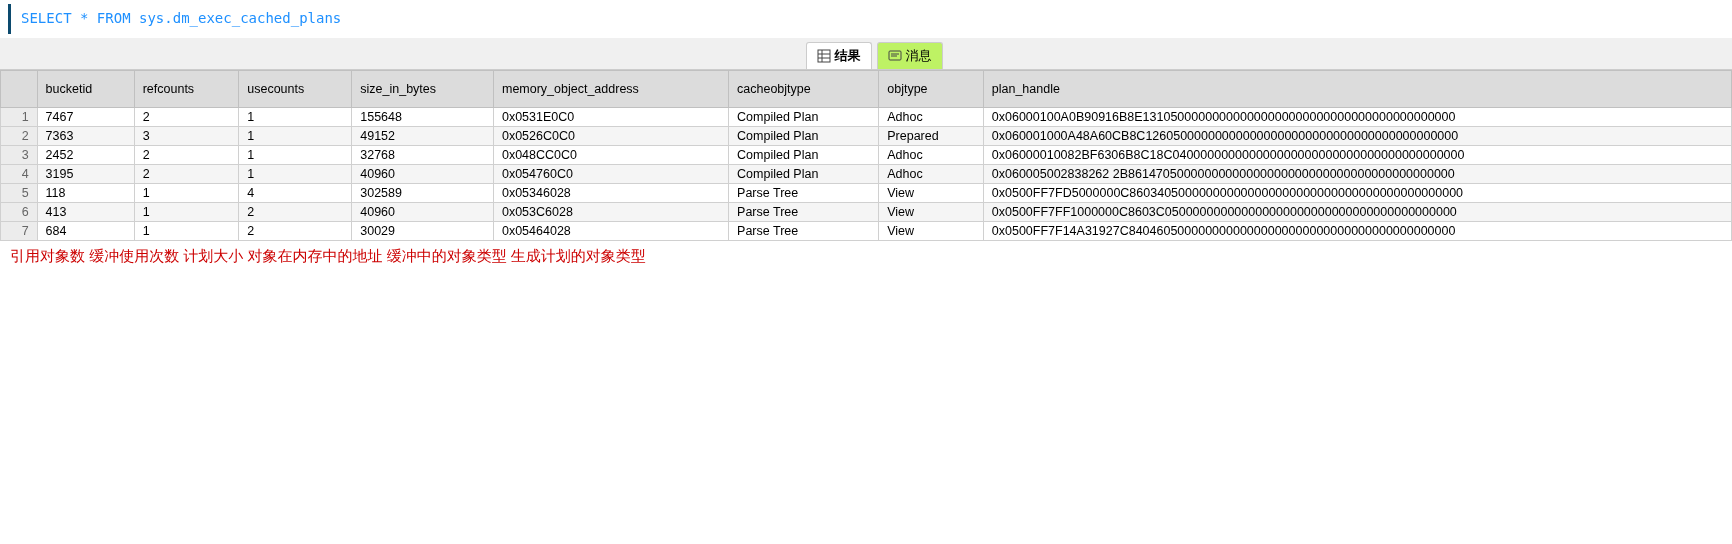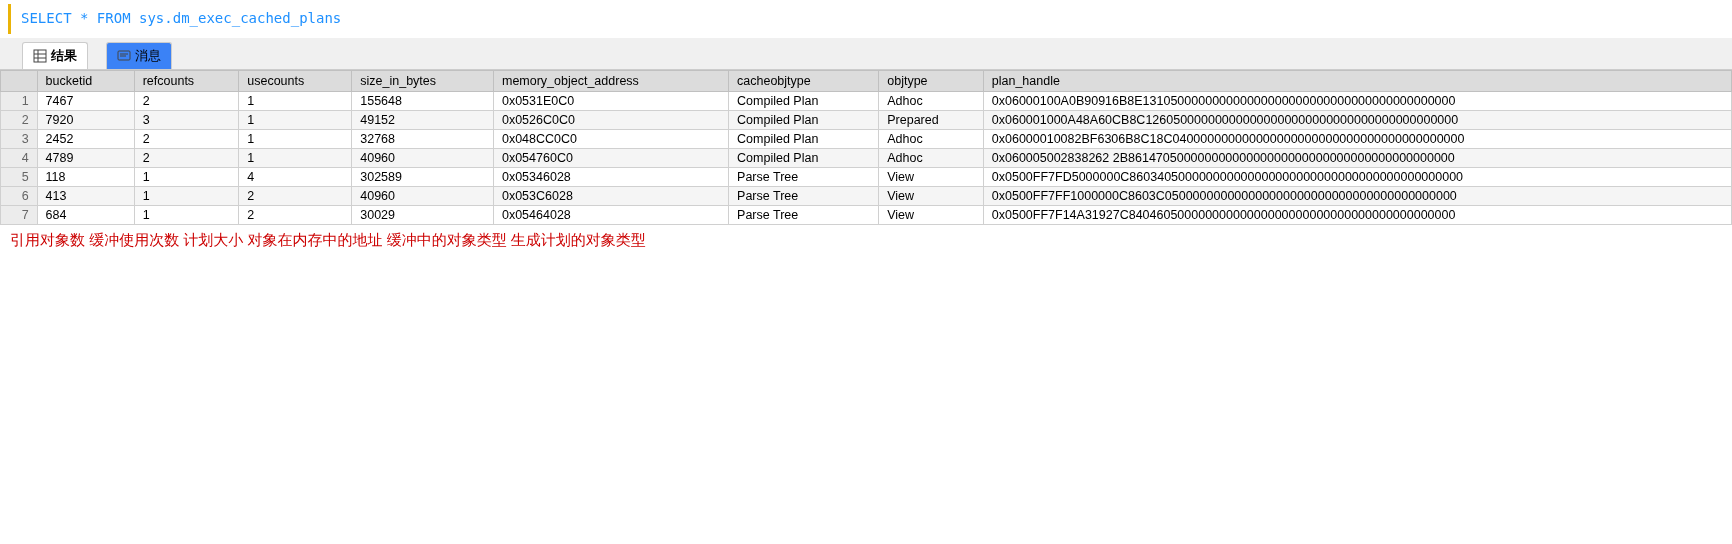--- a/index.html
+++ b/index.html
@@ -6,45 +6,46 @@
     body {
       font-family: 'Segoe UI', Arial, sans-serif;
       font-size: 13px;
       background: #fff;
       color: #000;
     }
 
     .sql-area {
       background: #fff;
       padding: 6px 10px 8px 10px;
-      border-left: 3px solid #eab308;
+      border-left: 3px solid #0c4a6e;
       margin: 4px 8px;
     }
     .sql-text {
       color: #1E90FF;
       font-family: Consolas, monospace;
       font-size: 14px;
     }
 
     .tabs-bar {
       display: flex;
       align-items: center;
       background: #f0f0f0;
       border-bottom: 1px solid #ccc;
       padding: 4px 6px 0 22px;
-      gap: 18px;
+      gap: 5px;
+      justify-content: center;
     }
     .tab {
       display: flex;
       align-items: center;
       gap: 4px;
       padding: 4px 10px;
       border: 1px solid #ccc;
       border-bottom: none;
-      background: #3b82f6;
+      background: #bef264;
       cursor: pointer;
       font-size: 13px;
       border-radius: 3px 3px 0 0;
     }
     .tab.active {
       background: #fff;
       font-weight: bold;
     }
     .tab-icon {
       width: 14px;
@@ -59,21 +60,21 @@
     table {
       border-collapse: collapse;
       width: 100%;
       font-size: 12.5px;
     }
     thead tr {
       background: #e8e8e8;
     }
     th {
       border: 1px solid #c0c0c0;
-      padding: 3px 8px;
+      padding: 11px 8px;
       text-align: left;
       font-weight: normal;
       white-space: nowrap;
       background: #dcdcdc;
       margin-left: 36px;
     }
     td {
       border: 1px solid #d0d0d0;
       padding: 2px 8px;
       white-space: nowrap;
@@ -155,21 +156,21 @@
           <td>2</td>
           <td>1</td>
           <td>155648</td>
           <td>0x0531E0C0</td>
           <td>Compiled Plan</td>
           <td>Adhoc</td>
           <td>0x06000100A0B90916B8E131050000000000000000000000000000000000000000</td>
         </tr>
         <tr>
           <td class="row-num">2</td>
-          <td>7920</td>
+          <td>7363</td>
           <td>3</td>
           <td>1</td>
           <td>49152</td>
           <td>0x0526C0C0</td>
           <td>Compiled Plan</td>
           <td>Prepared</td>
           <td>0x060001000A48A60CB8C126050000000000000000000000000000000000000000</td>
         </tr>
         <tr>
           <td class="row-num">3</td>
@@ -177,21 +178,21 @@
           <td>2</td>
           <td>1</td>
           <td>32768</td>
           <td>0x048CC0C0</td>
           <td>Compiled Plan</td>
           <td>Adhoc</td>
           <td>0x06000010082BF6306B8C18C040000000000000000000000000000000000000000</td>
         </tr>
         <tr>
           <td class="row-num">4</td>
-          <td>4789</td>
+          <td>3195</td>
           <td>2</td>
           <td>1</td>
           <td>40960</td>
           <td>0x054760C0</td>
           <td>Compiled Plan</td>
           <td>Adhoc</td>
           <td>0x060005002838262 2B86147050000000000000000000000000000000000000000</td>
         </tr>
         <tr>
           <td class="row-num">5</td>

